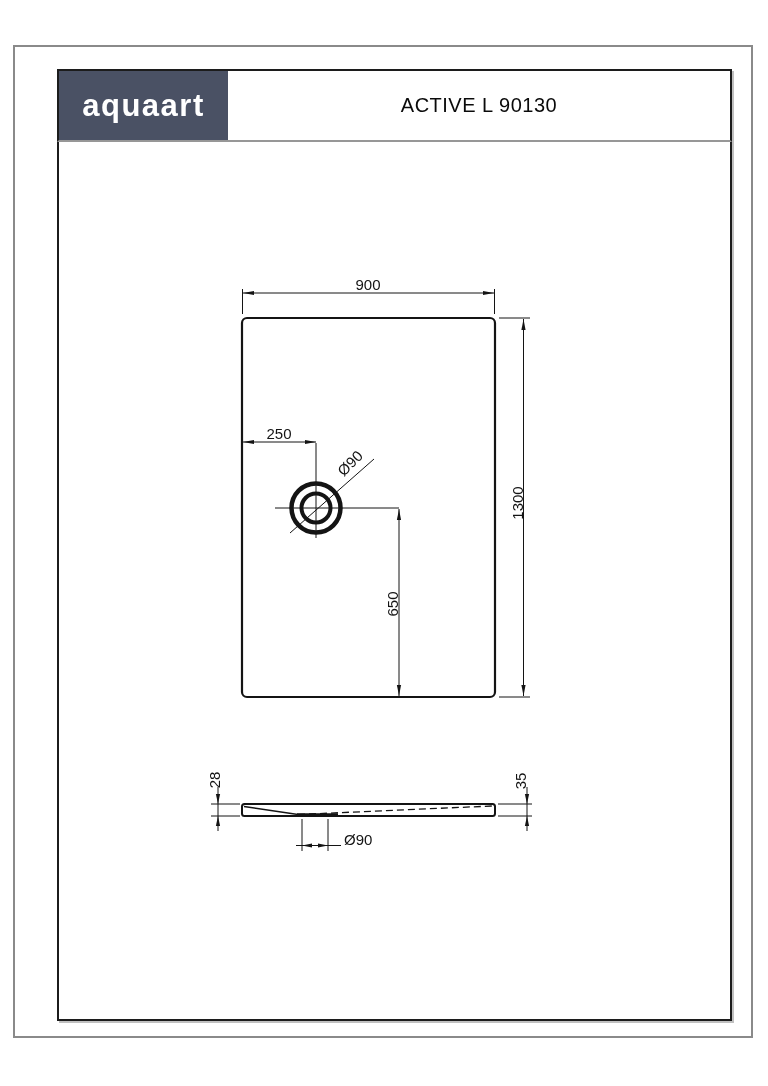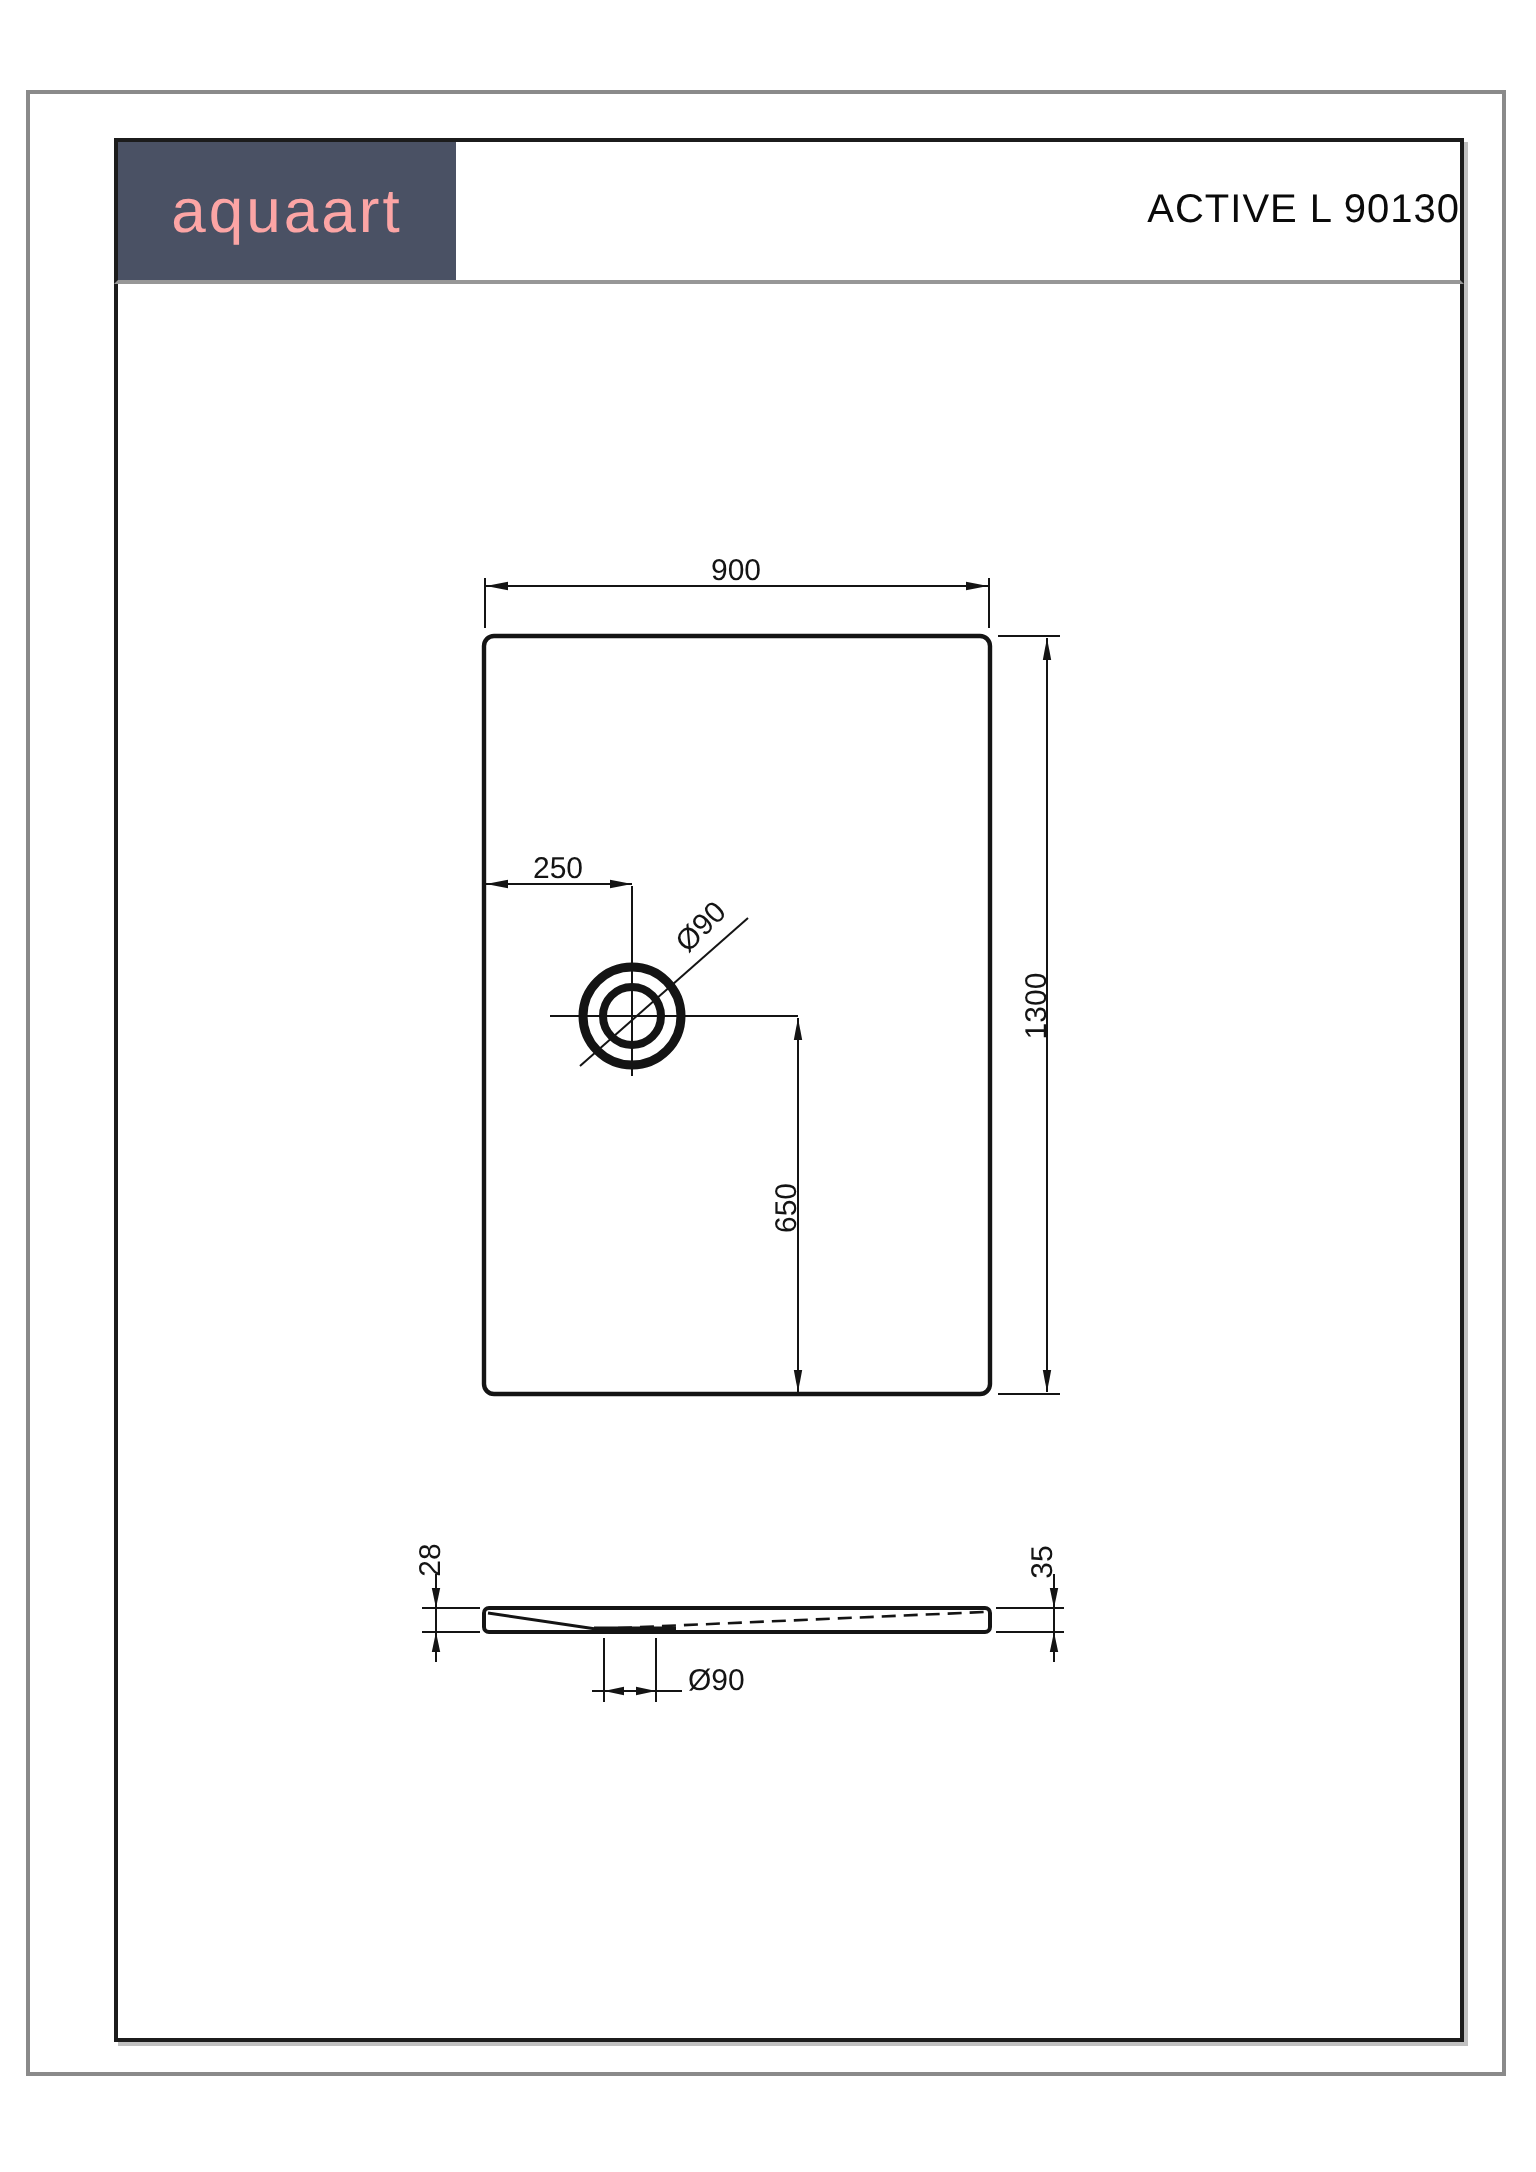--- a/index.html
+++ b/index.html
@@ -22,25 +22,25 @@
   .header-band{
     position:absolute;left:57px;top:69px;width:675px;height:73px;
     box-sizing:border-box;border:2px solid #1c1c1c;border-bottom:2px solid #979797;
     display:flex;align-items:stretch;background:#fff;
   }
   .logo-box{
     width:169px;box-sizing:border-box;background:#4a5164;
     display:flex;align-items:center;justify-content:center;
   }
   .logo-text{
-    font-size:31px;font-weight:400;letter-spacing:1.5px;
-    color:#fca5a5;line-height:1;
+    font-size:31px;font-weight:700;letter-spacing:1.5px;
+    color:#ffffff;line-height:1;
   }
   .title-area{
-    flex:1;display:flex;align-items:center;justify-content:flex-end;
+    flex:1;display:flex;align-items:center;justify-content:center;
   }
   .product-title{
     font-size:20px;letter-spacing:0.5px;color:#0a0a0a;
   }
   svg.drawing{position:absolute;left:0;top:0;}
   .dimtext{font-size:15px;fill:#141414;}
   .thick{stroke:#141414;stroke-width:2.2;fill:none;}
   .thin{stroke:#141414;stroke-width:1;fill:none;}
   .arrow{fill:#141414;stroke:none;}
 </style>

